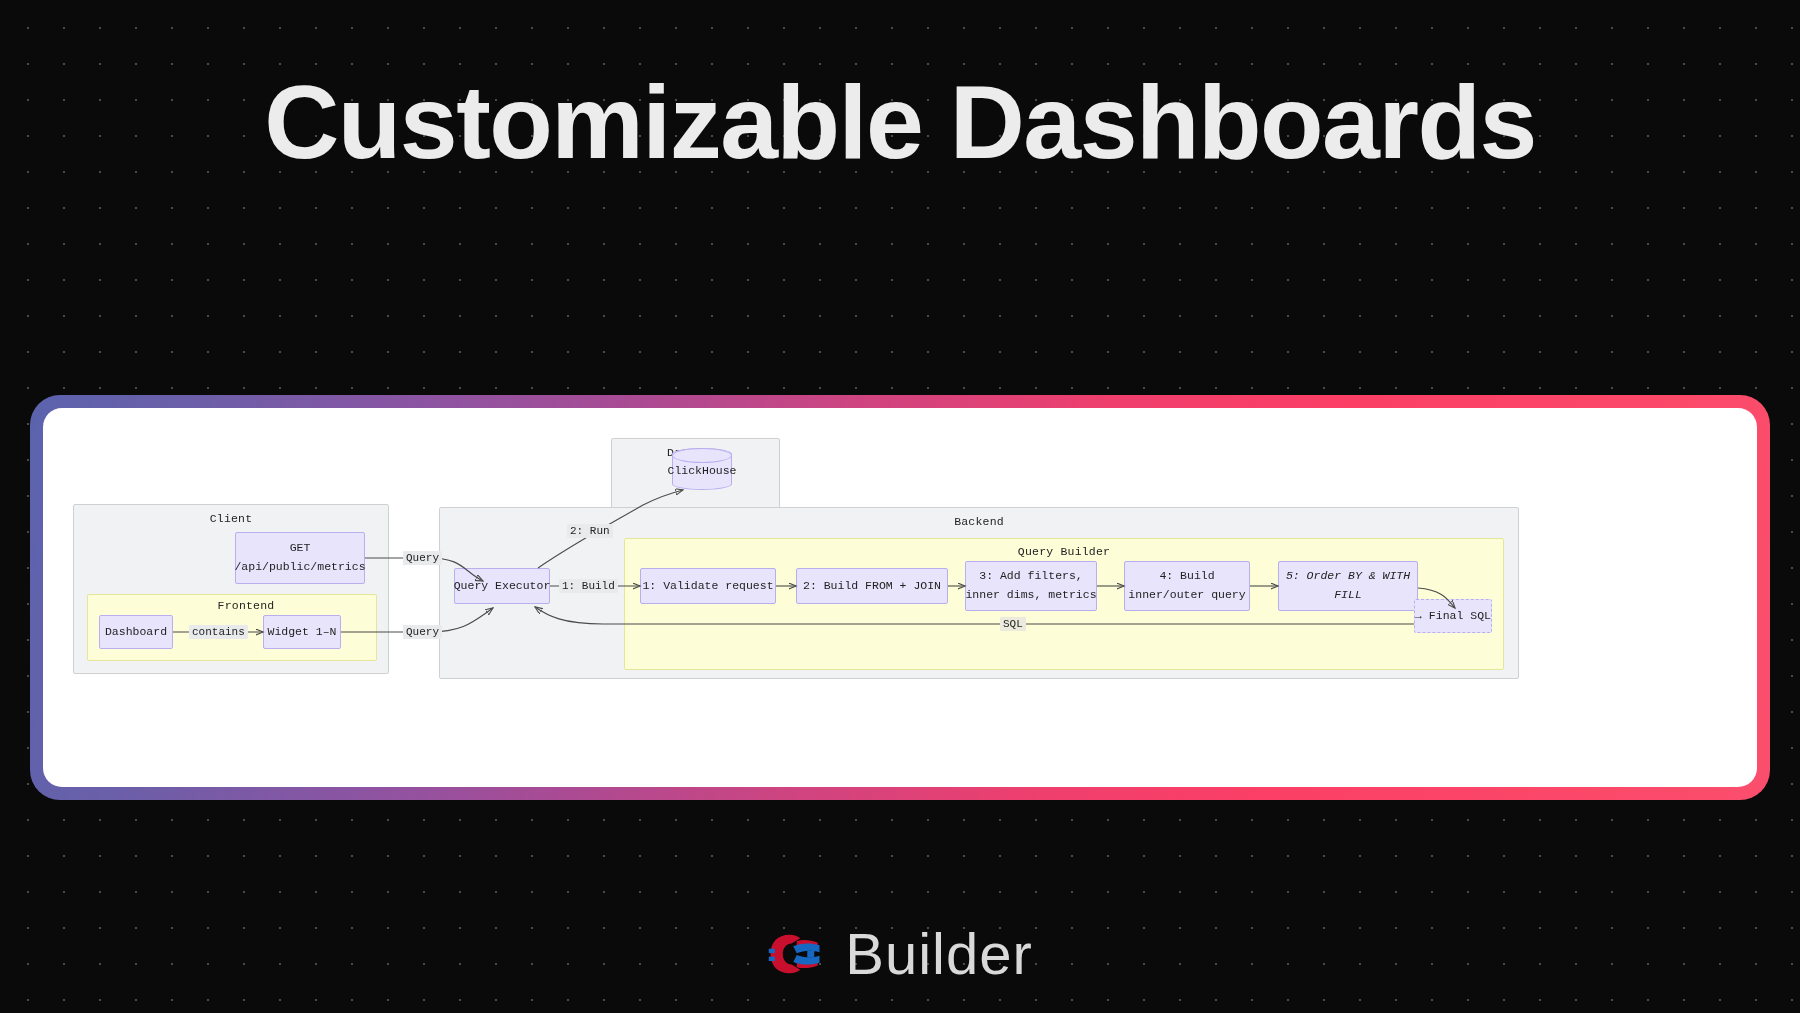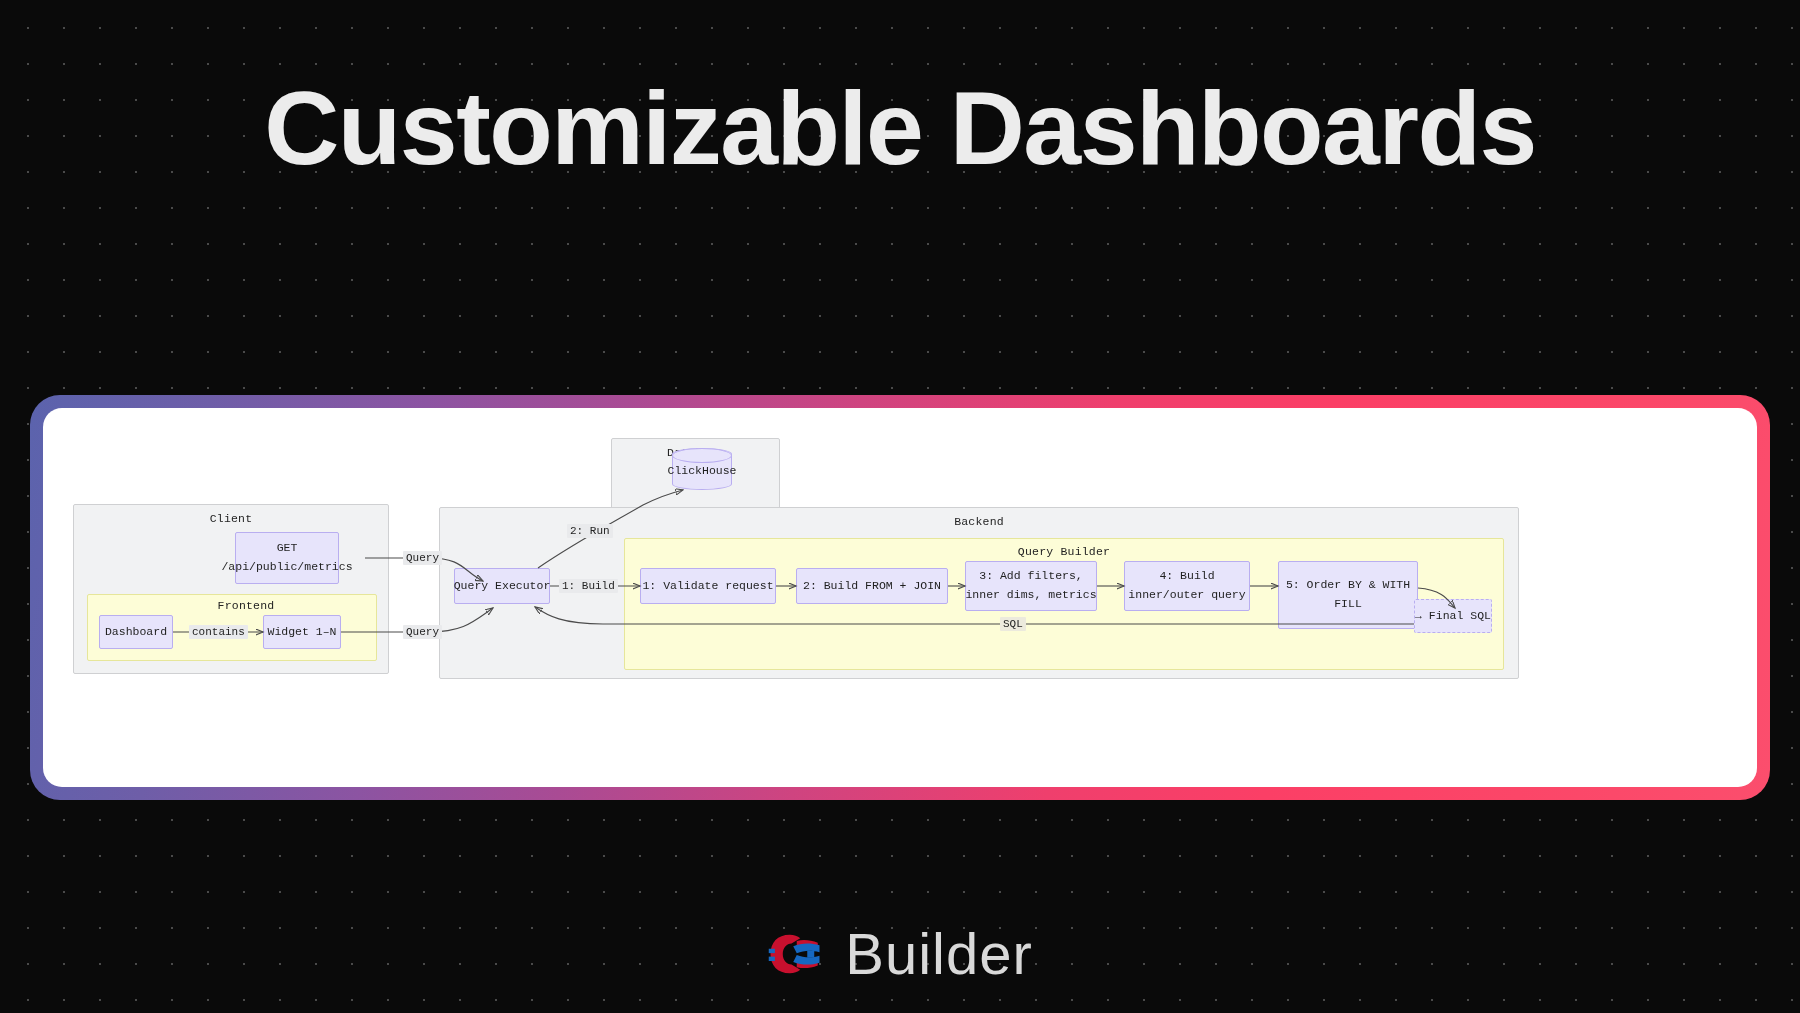--- a/index.html
+++ b/index.html
@@ -27,21 +27,21 @@
   }
   .title-line {
     display:block;
     color:#ececec;
     font-family:"Liberation Sans", sans-serif;
     font-weight:bold;
     font-size:104px;
     line-height:1.0;
     letter-spacing:-1.5px;
   }
-  .title-line.l2 { margin-top:14px; }
+  .title-line.l2 { margin-top:8px; }
 
   
   .card-outer {
     position:absolute;
     left:30px; top:395px;
     width:1740px; height:405px;
     border-radius:30px;
     padding:13px;
     background:linear-gradient(100deg,
        #5b63ad 0%,
@@ -175,21 +175,21 @@
   </div>
 
   <div class="card-outer">
     <div class="card-inner">
       <div class="diagram">
 
         <div class="sub sub-grey" style="left:30px; top:96px; width:316px; height:170px;">
           <div class="sub-title" style="top:7px;">Client</div>
         </div>
 
-        <div class="node" style="left:192px; top:124px; width:104px; height:52px;">
+        <div class="node" style="left:192px; top:124px; width:130px; height:52px;">
           <span>GET</span>
           <span>/api/public/metrics</span>
         </div>
 
         <div class="sub sub-yellow" style="left:44px; top:186px; width:290px; height:67px;">
           <div class="sub-title" style="top:4px;padding-left:28px;">Frontend</div>
         </div>
 
         <div class="node" style="left:56px; top:207px; width:74px; height:34px;">
           <span>Dashboard</span>
@@ -230,21 +230,21 @@
         <div class="node" style="left:922px; top:153px; width:132px; height:50px;">
           <span>3: Add filters,</span>
           <span>inner dims, metrics</span>
         </div>
 
         <div class="node" style="left:1081px; top:153px; width:126px; height:50px;">
           <span>4: Build</span>
           <span>inner/outer query</span>
         </div>
 
-        <div class="node" style="left:1235px; top:153px; width:140px; height:68px;">
+        <div class="node" style="left:1235px; top:153px; width:140px; height:50px;font-style:italic;">
           <span>5: Order BY &amp; WITH</span>
           <span>FILL</span>
         </div>
 
         <div class="node dashed" style="left:1371px; top:191px; width:78px; height:34px;">
           <span>→ Final SQL</span>
         </div>
 
         <svg class="edges" viewBox="0 0 1714 379" preserveAspectRatio="none">
           <defs>

